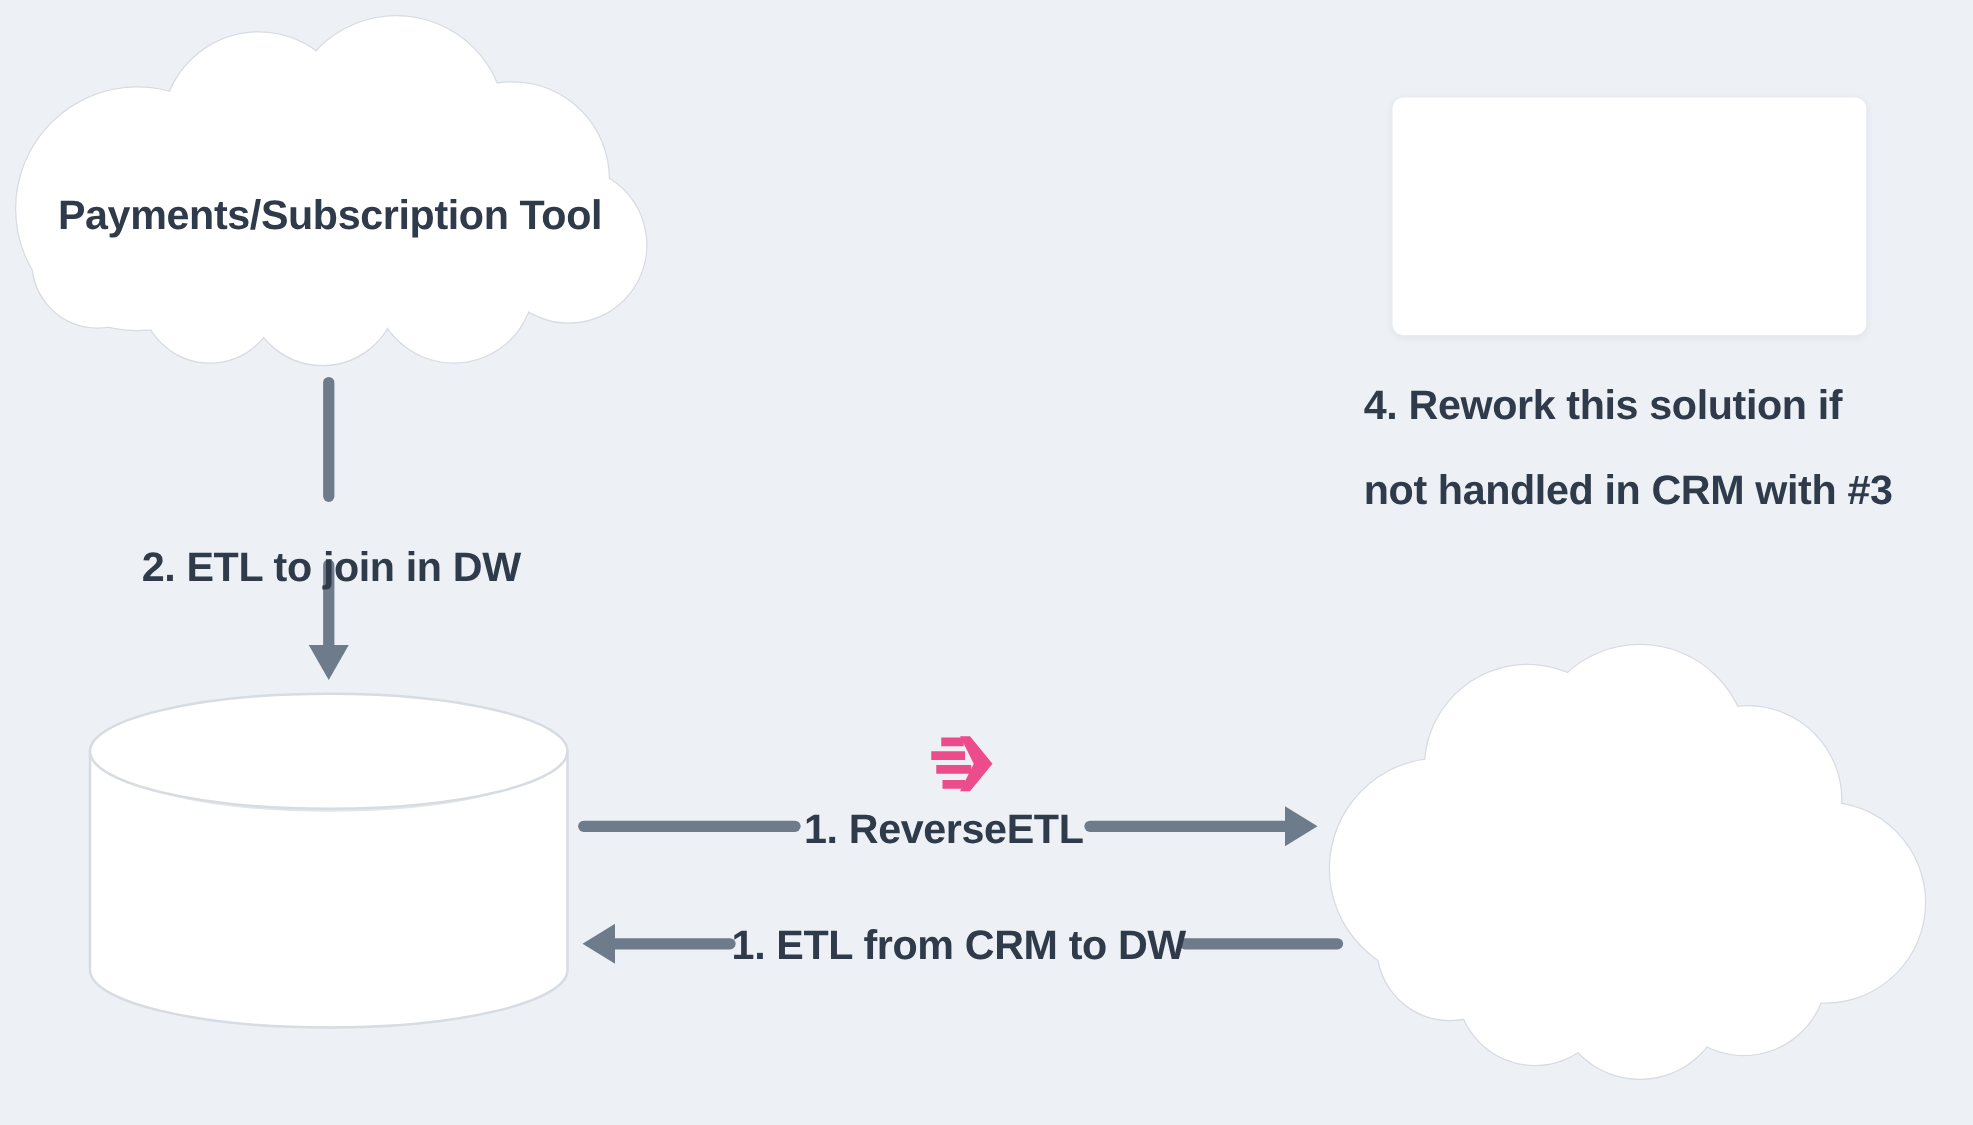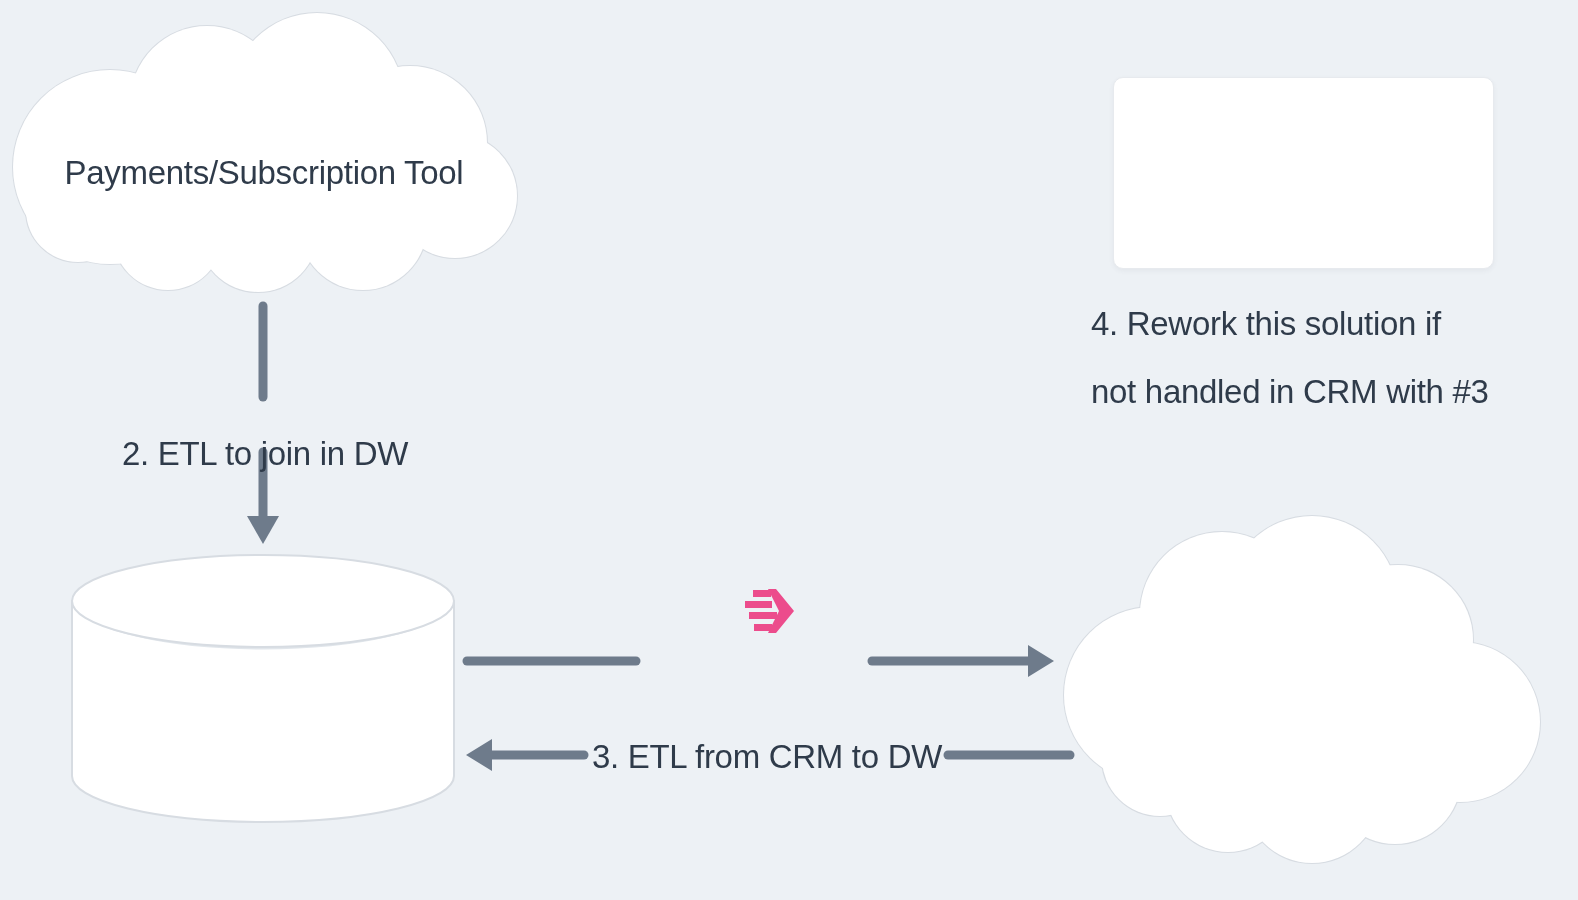--- a/index.html
+++ b/index.html
@@ -7,20 +7,21 @@
     padding: 0;
     background: #edf1f5;
   }
   .canvas {
     position: relative;
     width: 1578px;
     height: 900px;
     background: #edf1f5;
     overflow: hidden;
     font-family: "Liberation Sans", sans-serif;
+    font-weight: bold;
   }
   .layer {
     position: absolute;
     left: 0;
     top: 0;
   }
   .label {
     position: absolute;
     color: #2f3b4a;
     font-size: 33px;
@@ -156,17 +157,18 @@
 
   <div class="label centered" style="left:264px; top:172px;">Payments/Subscription Tool</div>
 
 
   <div class="label note">4. Rework this solution if
 not handled in CRM with #3</div>
 
   <div class="label centered" style="left:265px; top:424px;margin-top:29px;">2. ETL to join in DW</div>
 
 
+  <div class="label centered" style="left:755px; top:663px;">1. ReverseETL</div>
 
-  <div class="label centered" style="left:767px; top:756px;">3. ETL from CRM to DW</div>
+  <div class="label centered" style="left:767px; top:756px;">1. ETL from CRM to DW</div>
 
 
 </div>
 
 </body></html>

